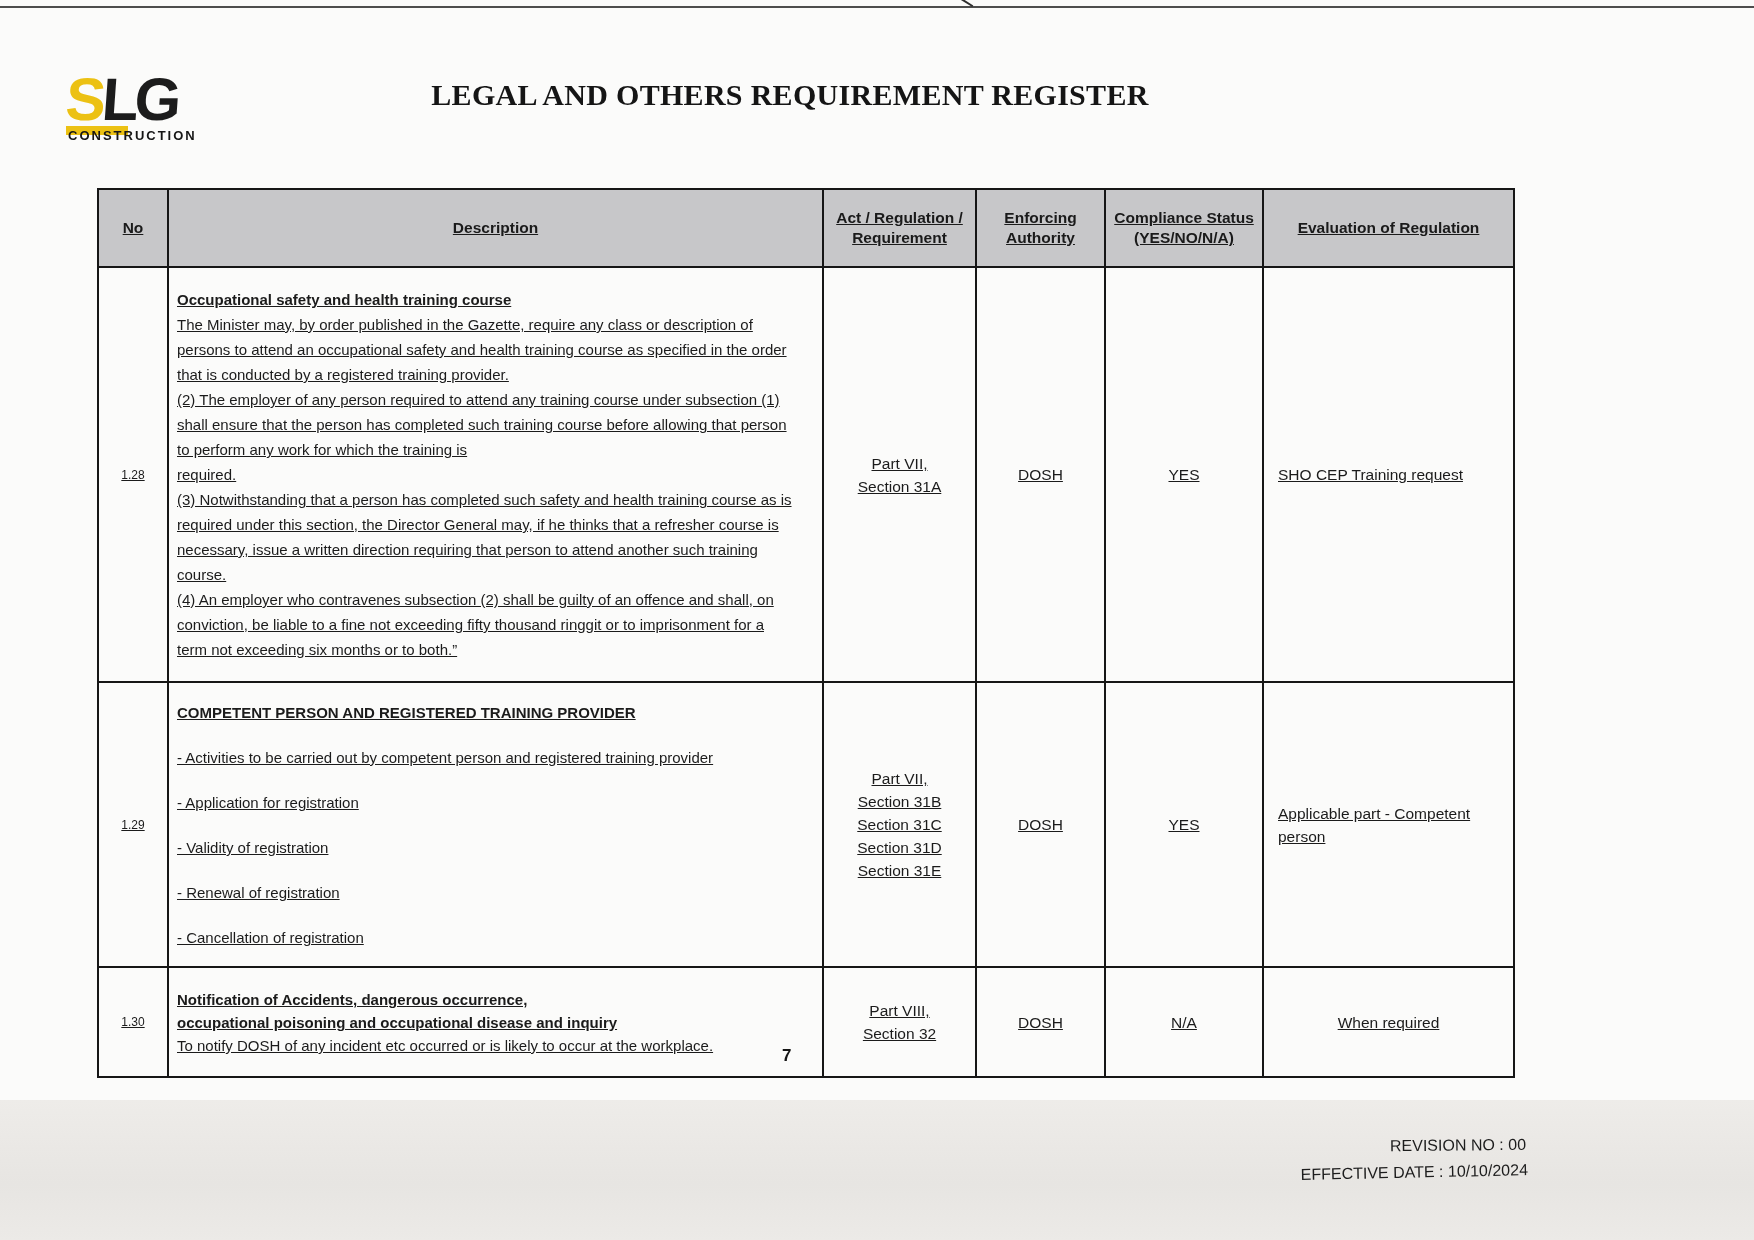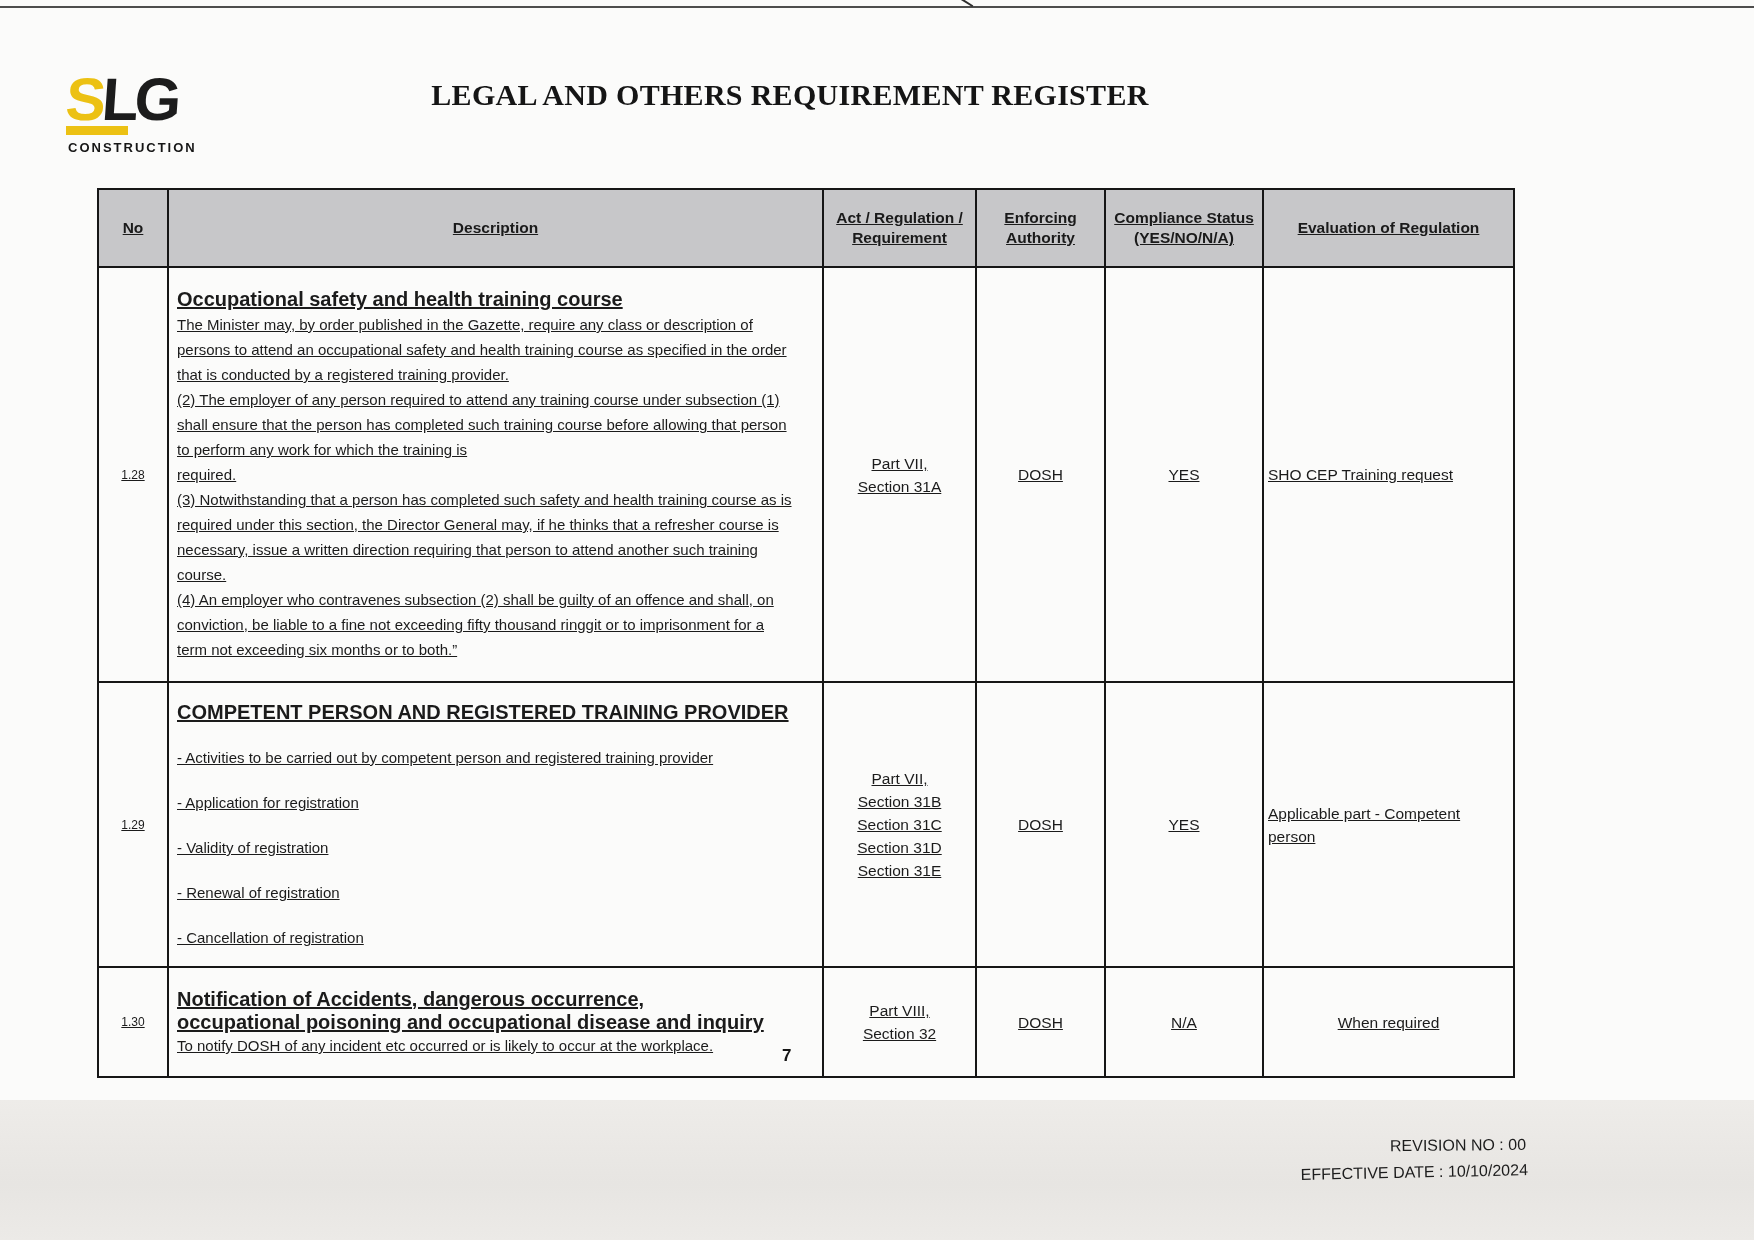--- a/index.html
+++ b/index.html
@@ -16,47 +16,47 @@
   .scan-tick{position:absolute;top:1px;left:958px;width:16px;height:2px;background:#2e2e2e;transform:rotate(32deg);}
   .scan-bottom-band{position:absolute;left:0;top:1100px;width:1754px;height:140px;
     background:linear-gradient(180deg,#eeece9 0%,#e7e5e2 60%,#eceae7 100%);}
 
   
   .logo{position:absolute;left:66px;top:70px;width:190px;height:92px;}
   .logo-mark{font-weight:900;font-size:60px;line-height:60px;letter-spacing:-4px;transform:skewX(-4deg);}
   .logo-mark .s{color:#ecc113;}
   .logo-mark .lg{color:#1c1c1c;}
   .logo-bar{position:absolute;left:0;top:56px;width:62px;height:9px;background:#ecc113;}
-  .logo-sub{position:absolute;left:2px;top:70px;font-size:13px;font-weight:800;letter-spacing:2px;color:#161616;}
+  .logo-sub{position:absolute;left:2px;top:58px;font-size:13px;font-weight:800;letter-spacing:2px;color:#161616;}
 
   
   .page-title{position:absolute;left:330px;top:78px;width:920px;text-align:center;
     font-size:30px;font-weight:700;color:#151515;letter-spacing:.3px;font-family:Liberation Serif, serif;}
 
   
   table.register{position:absolute;left:97px;top:188px;border-collapse:collapse;table-layout:fixed;
     width:1416px;text-decoration:underline;}
   table.register col.c0{width:70px;}  table.register col.c1{width:655px;}
   table.register col.c2{width:153px;} table.register col.c3{width:129px;}
   table.register col.c4{width:158px;} table.register col.c5{width:251px;}
   table.register td,table.register th{border:2px solid #161616;vertical-align:middle;overflow:hidden;}
   tr.hdr{height:78px;}
   tr.hdr th{background:#c7c7c9;font-size:15.5px;font-weight:700;text-align:center;
     white-space:pre-line;line-height:20px;color:#1a1a1a;}
   tr.r0{height:415px;} tr.r1{height:285px;} tr.r2{height:110px;}
   td.cell-no{text-align:center;font-size:12px;}
   td.cell-desc{padding:4px 8px;vertical-align:middle;}
-  .desc-title{font-weight:700;font-size:20px;line-height:25px;white-space:pre-line;}
+  .desc-title{font-weight:700;font-size:15px;line-height:25px;white-space:pre-line;}
   .desc-body{font-size:15px;line-height:25px;white-space:pre-line;}
   tr.r1 .desc-body{line-height:22.5px;}
   tr.r2 td.cell-desc{vertical-align:top;padding-top:20px;}
   tr.r2 .desc-title{line-height:23px;}
   tr.r2 .desc-body{line-height:23px;}
   td.cell-act,td.cell-auth,td.cell-status{text-align:center;font-size:15.5px;white-space:pre-line;line-height:23px;}
-  td.cell-eval{font-size:15.5px;padding:2px 4px;white-space:pre-line;line-height:23px;}
+  td.cell-eval{font-size:15.5px;padding:2px 14px;white-space:pre-line;line-height:23px;}
   td.cell-eval.center{text-align:center;}
 
   
   .page-number{position:absolute;left:782px;top:1046px;font-size:17px;font-weight:700;color:#151515;}
   .footer-revision{position:absolute;right:228px;top:1138px;width:420px;text-align:right;
     font-size:16px;color:#1d1d1d;transform:rotate(-0.6deg);}
   .footer-effective{position:absolute;right:226px;top:1166px;width:460px;text-align:right;
     font-size:16px;color:#1d1d1d;transform:rotate(-1.2deg);}
 </style>
 </head>

